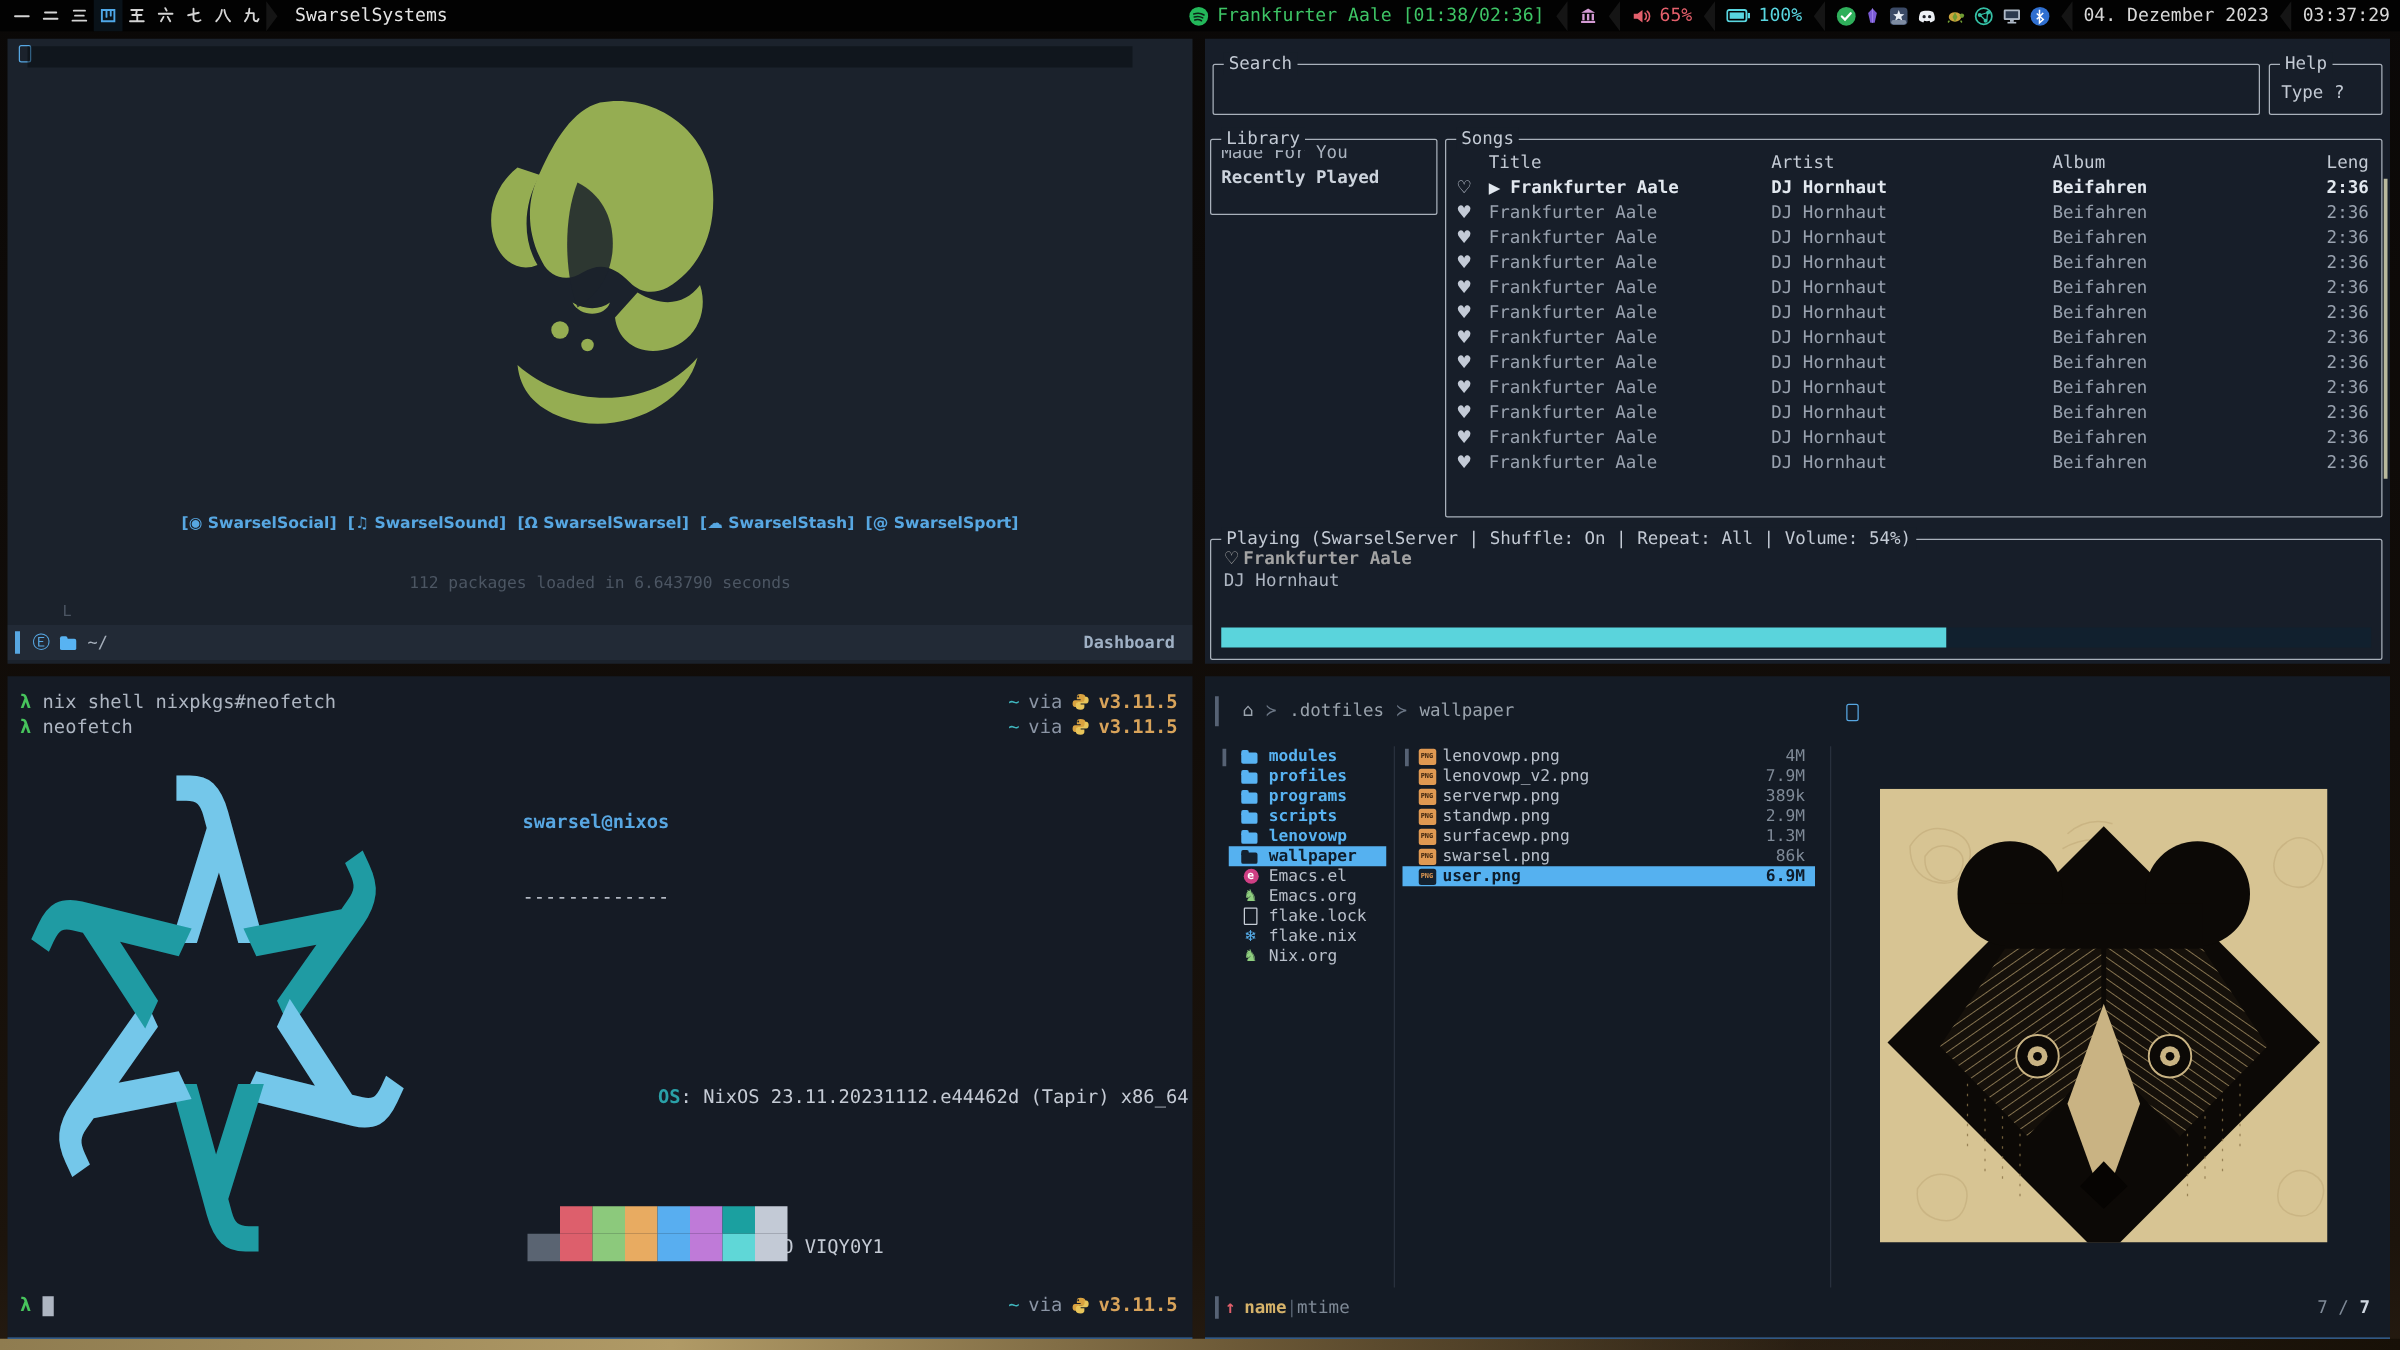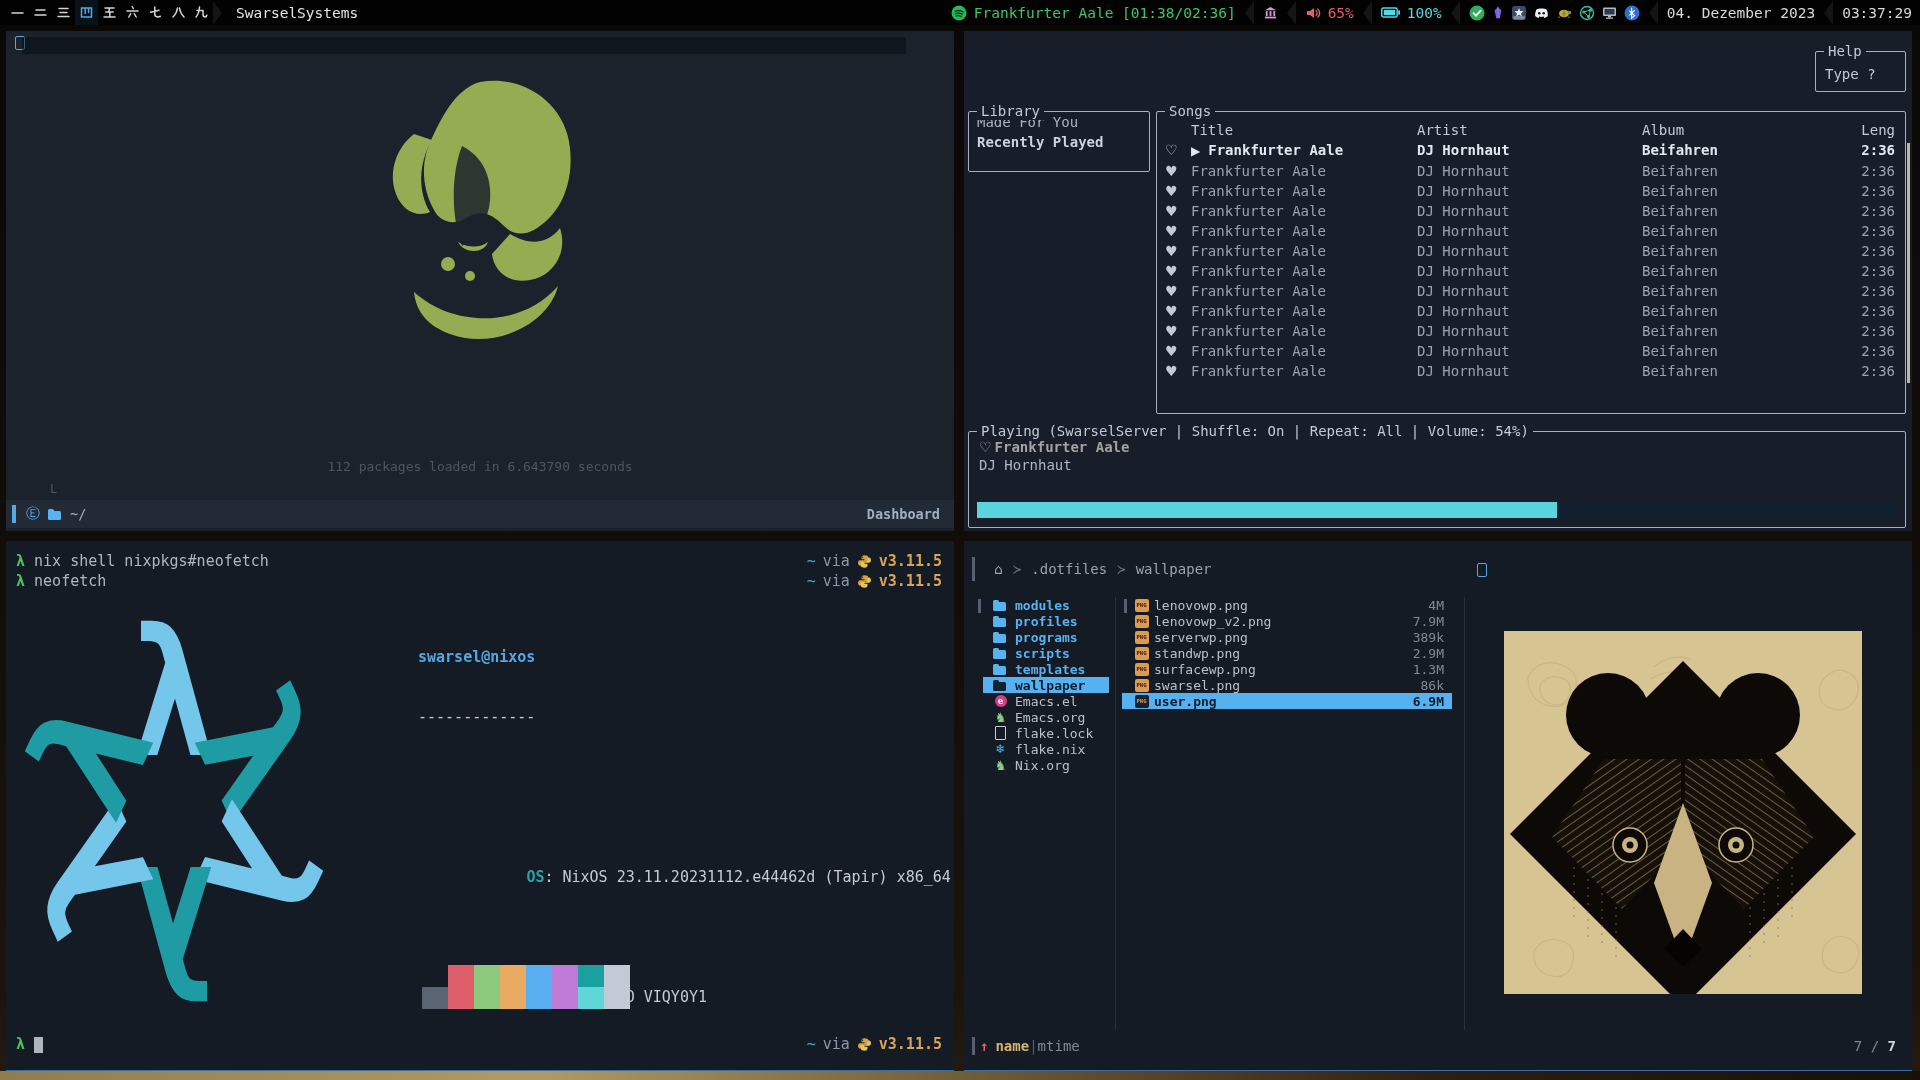--- a/index.html
+++ b/index.html
@@ -295,32 +295,44 @@
         <path d="M118 6 C162 -2 204 28 208 72 C212 112 196 140 172 154 C160 160 150 158 142 150 C128 136 118 134 104 142 C92 150 78 146 72 134 C60 112 58 86 70 62 C82 36 96 12 118 6 Z"></path>
         <path d="M70 64 C56 88 56 116 68 136 C54 142 40 134 34 118 C26 96 34 72 52 58 Z"></path>
         <path d="M148 158 C168 170 186 168 198 152 C206 176 192 200 168 204 C148 208 132 196 130 178 Z"></path>
         <path d="M52 216 C92 252 160 252 196 210 C186 250 130 274 88 258 C66 250 54 236 52 216 Z"></path>
         <circle cx="86" cy="188" r="7"></circle>
         <circle cx="108" cy="200" r="5"></circle>
         <path d="M96 166 c10 6 22 6 30 0 c-4 12 -24 12 -30 0 Z"></path>
       </g>
       <path fill="#1b222c" d="M100 70 c20 10 30 30 28 55 c-2 20 -12 35 -28 45 c-10 -25 -12 -70 0 -100 Z" opacity="0.85"></path>
     </svg>
+    <div class="e-buttons sym">
+
+    <span>[◉ SwarselSocial]</span>
+        <span>[♫ SwarselSound]</span>
+        <span>[Ω SwarselSwarsel]</span>
+        <span>[☁ SwarselStash]</span>
+        <span>[@ SwarselSport]</span>
+      </div>
     <div class="e-load">112 packages loaded in 6.643790 seconds</div>
     <div class="e-margin">L</div>
     <div class="e-modeline">
       <span class="e-accent"></span>
       <span class="e-mlicon sym">Ⓔ</span>
       <span class="icon-slot ic-folder"></span>
       <span class="e-path">~/</span>
       <span class="e-buffer">Dashboard</span>
     </div>
   </div>
 
   <div id="win-music" class="win">
+    <div id="m-search" class="mbox">
+      <span class="mbox-label">Search</span>
+      <input value="" style="">
+    </div>
     <div id="m-help" class="mbox">
       <span class="mbox-label">Help</span>
       <div class="help-text">Type ?</div>
     </div>
     <div id="m-library" class="mbox">
       <span class="mbox-label">Library</span>
 
     <div class="item">Made For You</div>
         <div class="item bold">Recently Played</div>
       </div>
@@ -585,21 +597,21 @@
           <span>programs</span>
         </div>
 
         <div class="frow">
           <span class="icon-slot ic-folder"></span>
           <span>scripts</span>
         </div>
 
         <div class="frow">
           <span class="icon-slot ic-folder"></span>
-          <span>templates</span>
+          <span>lenovowp</span>
         </div>
 
         <div class="frow selected">
           <span class="icon-slot ic-folder"></span>
           <span>wallpaper</span>
         </div>
 
         <div class="frow file">
           <span class="icon-slot ic-emacs"></span>
           <span>Emacs.el</span>

